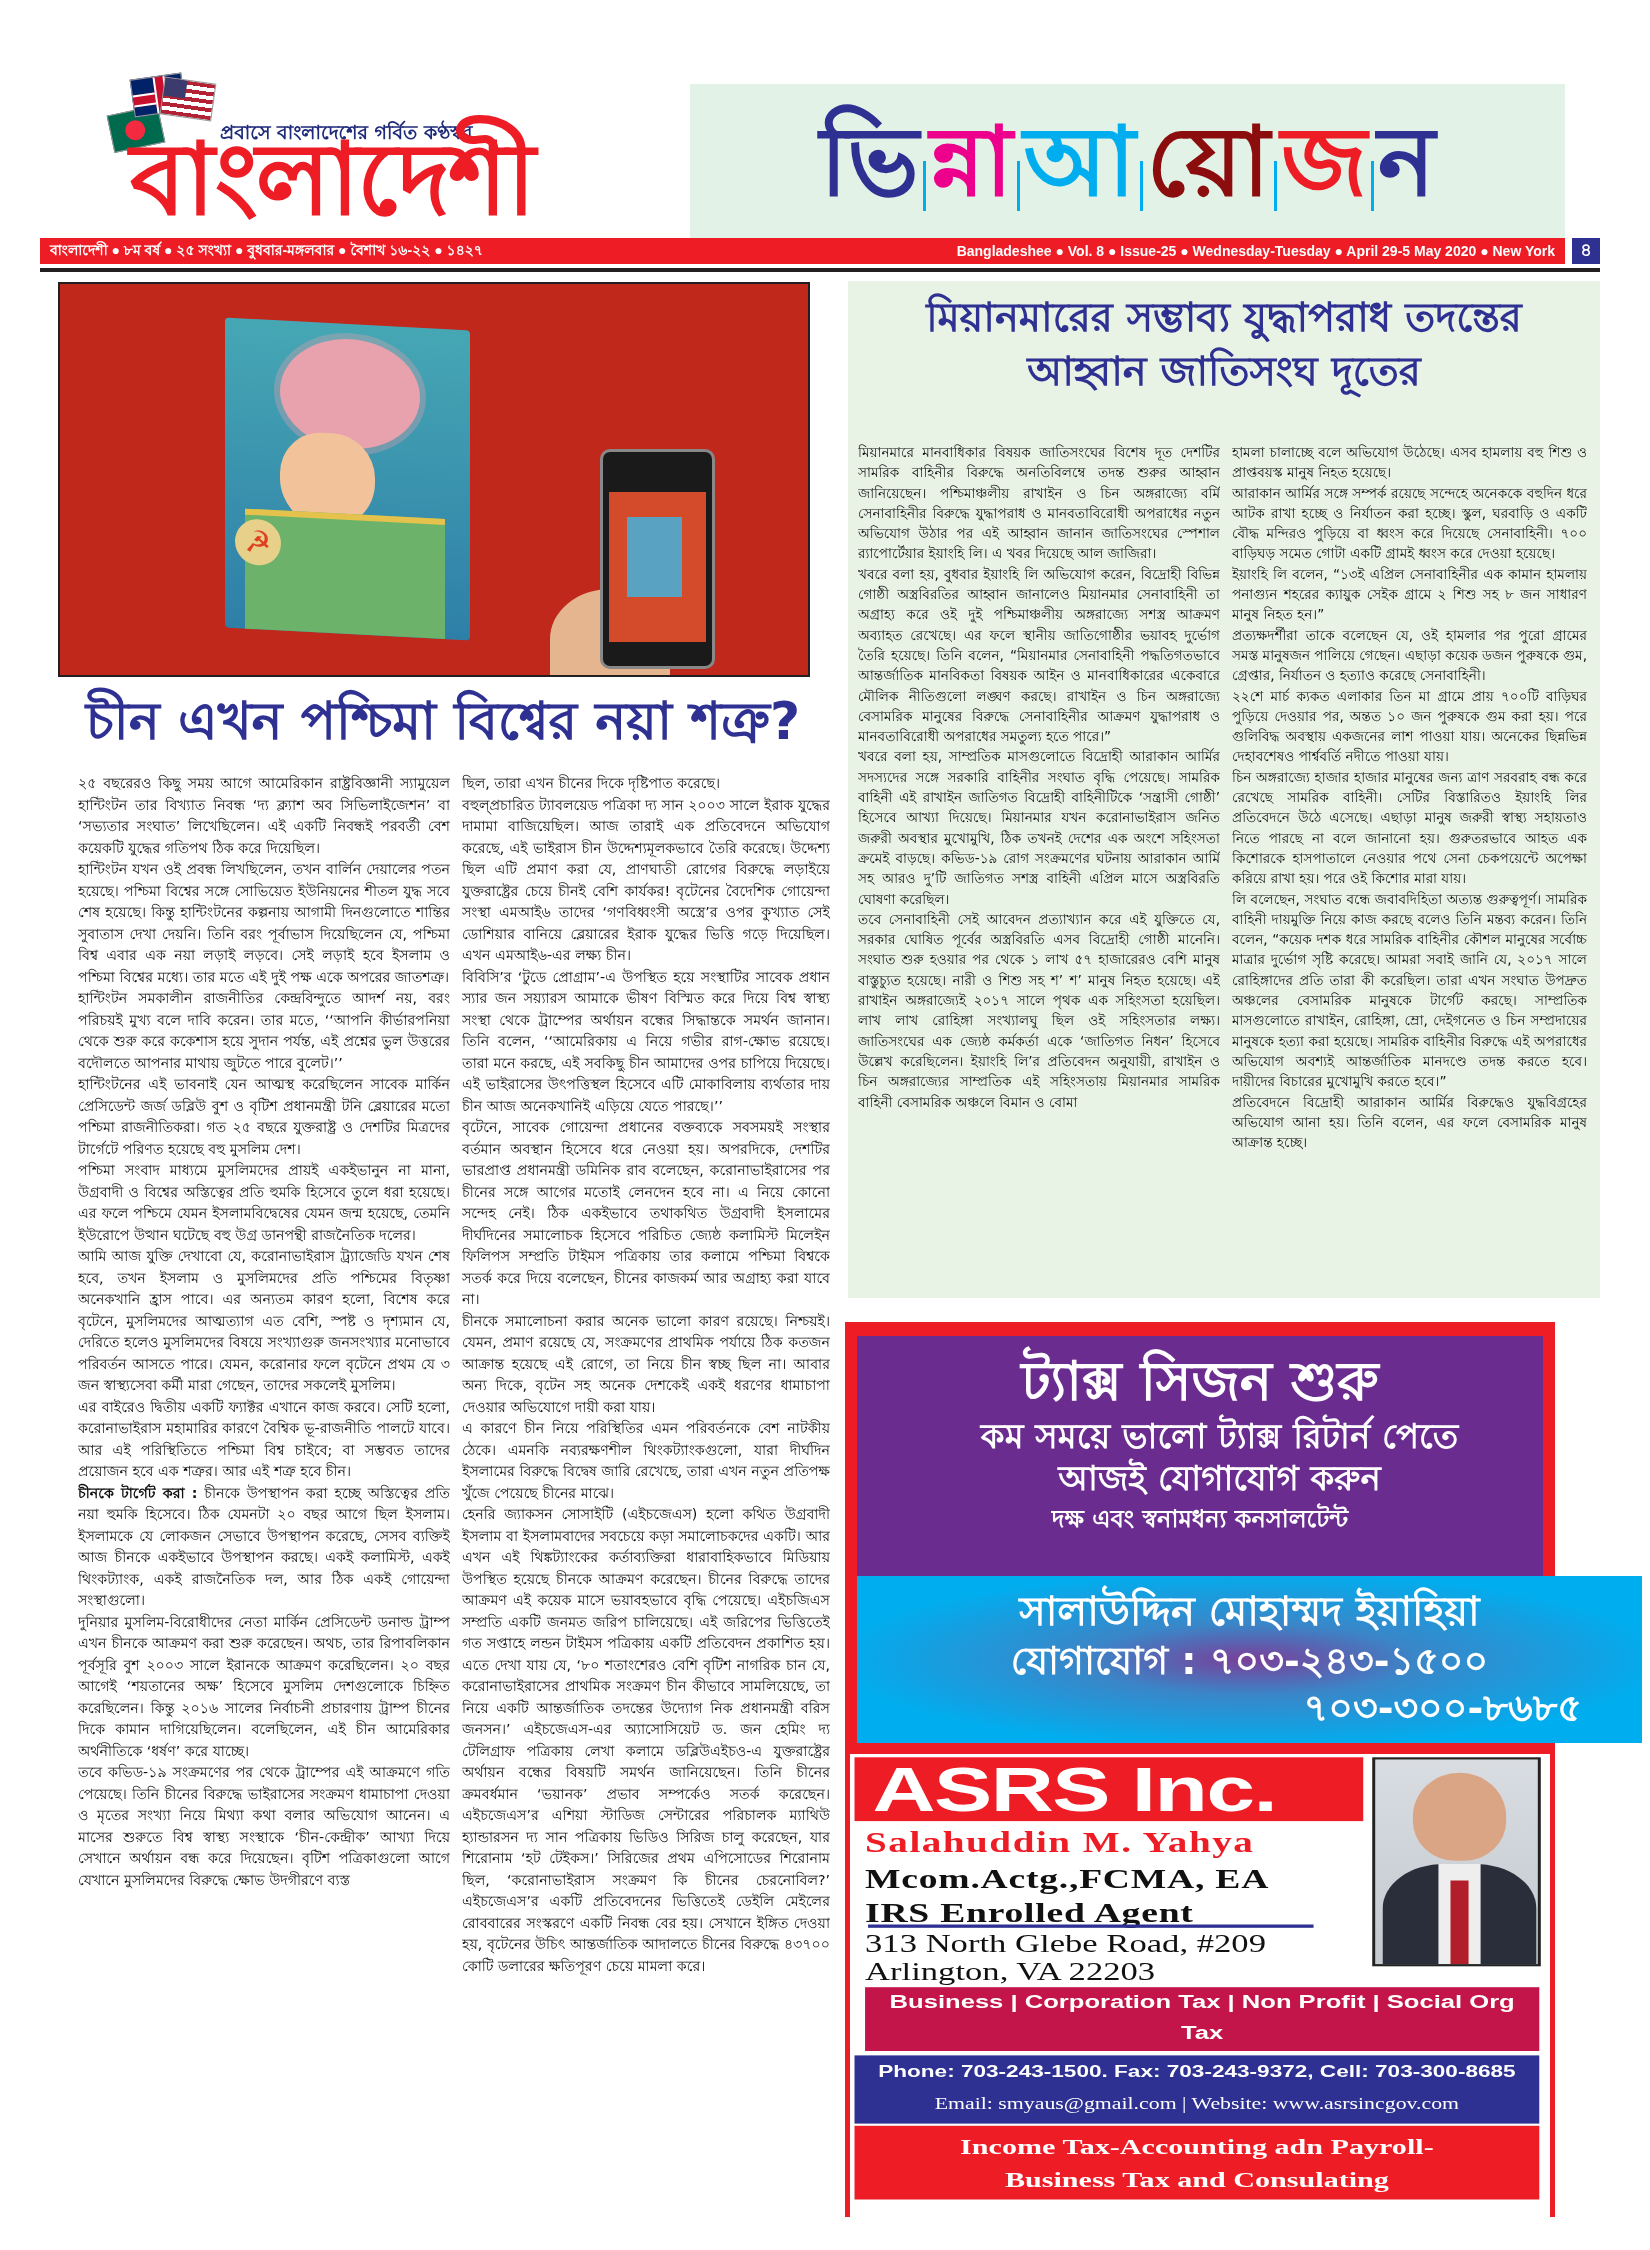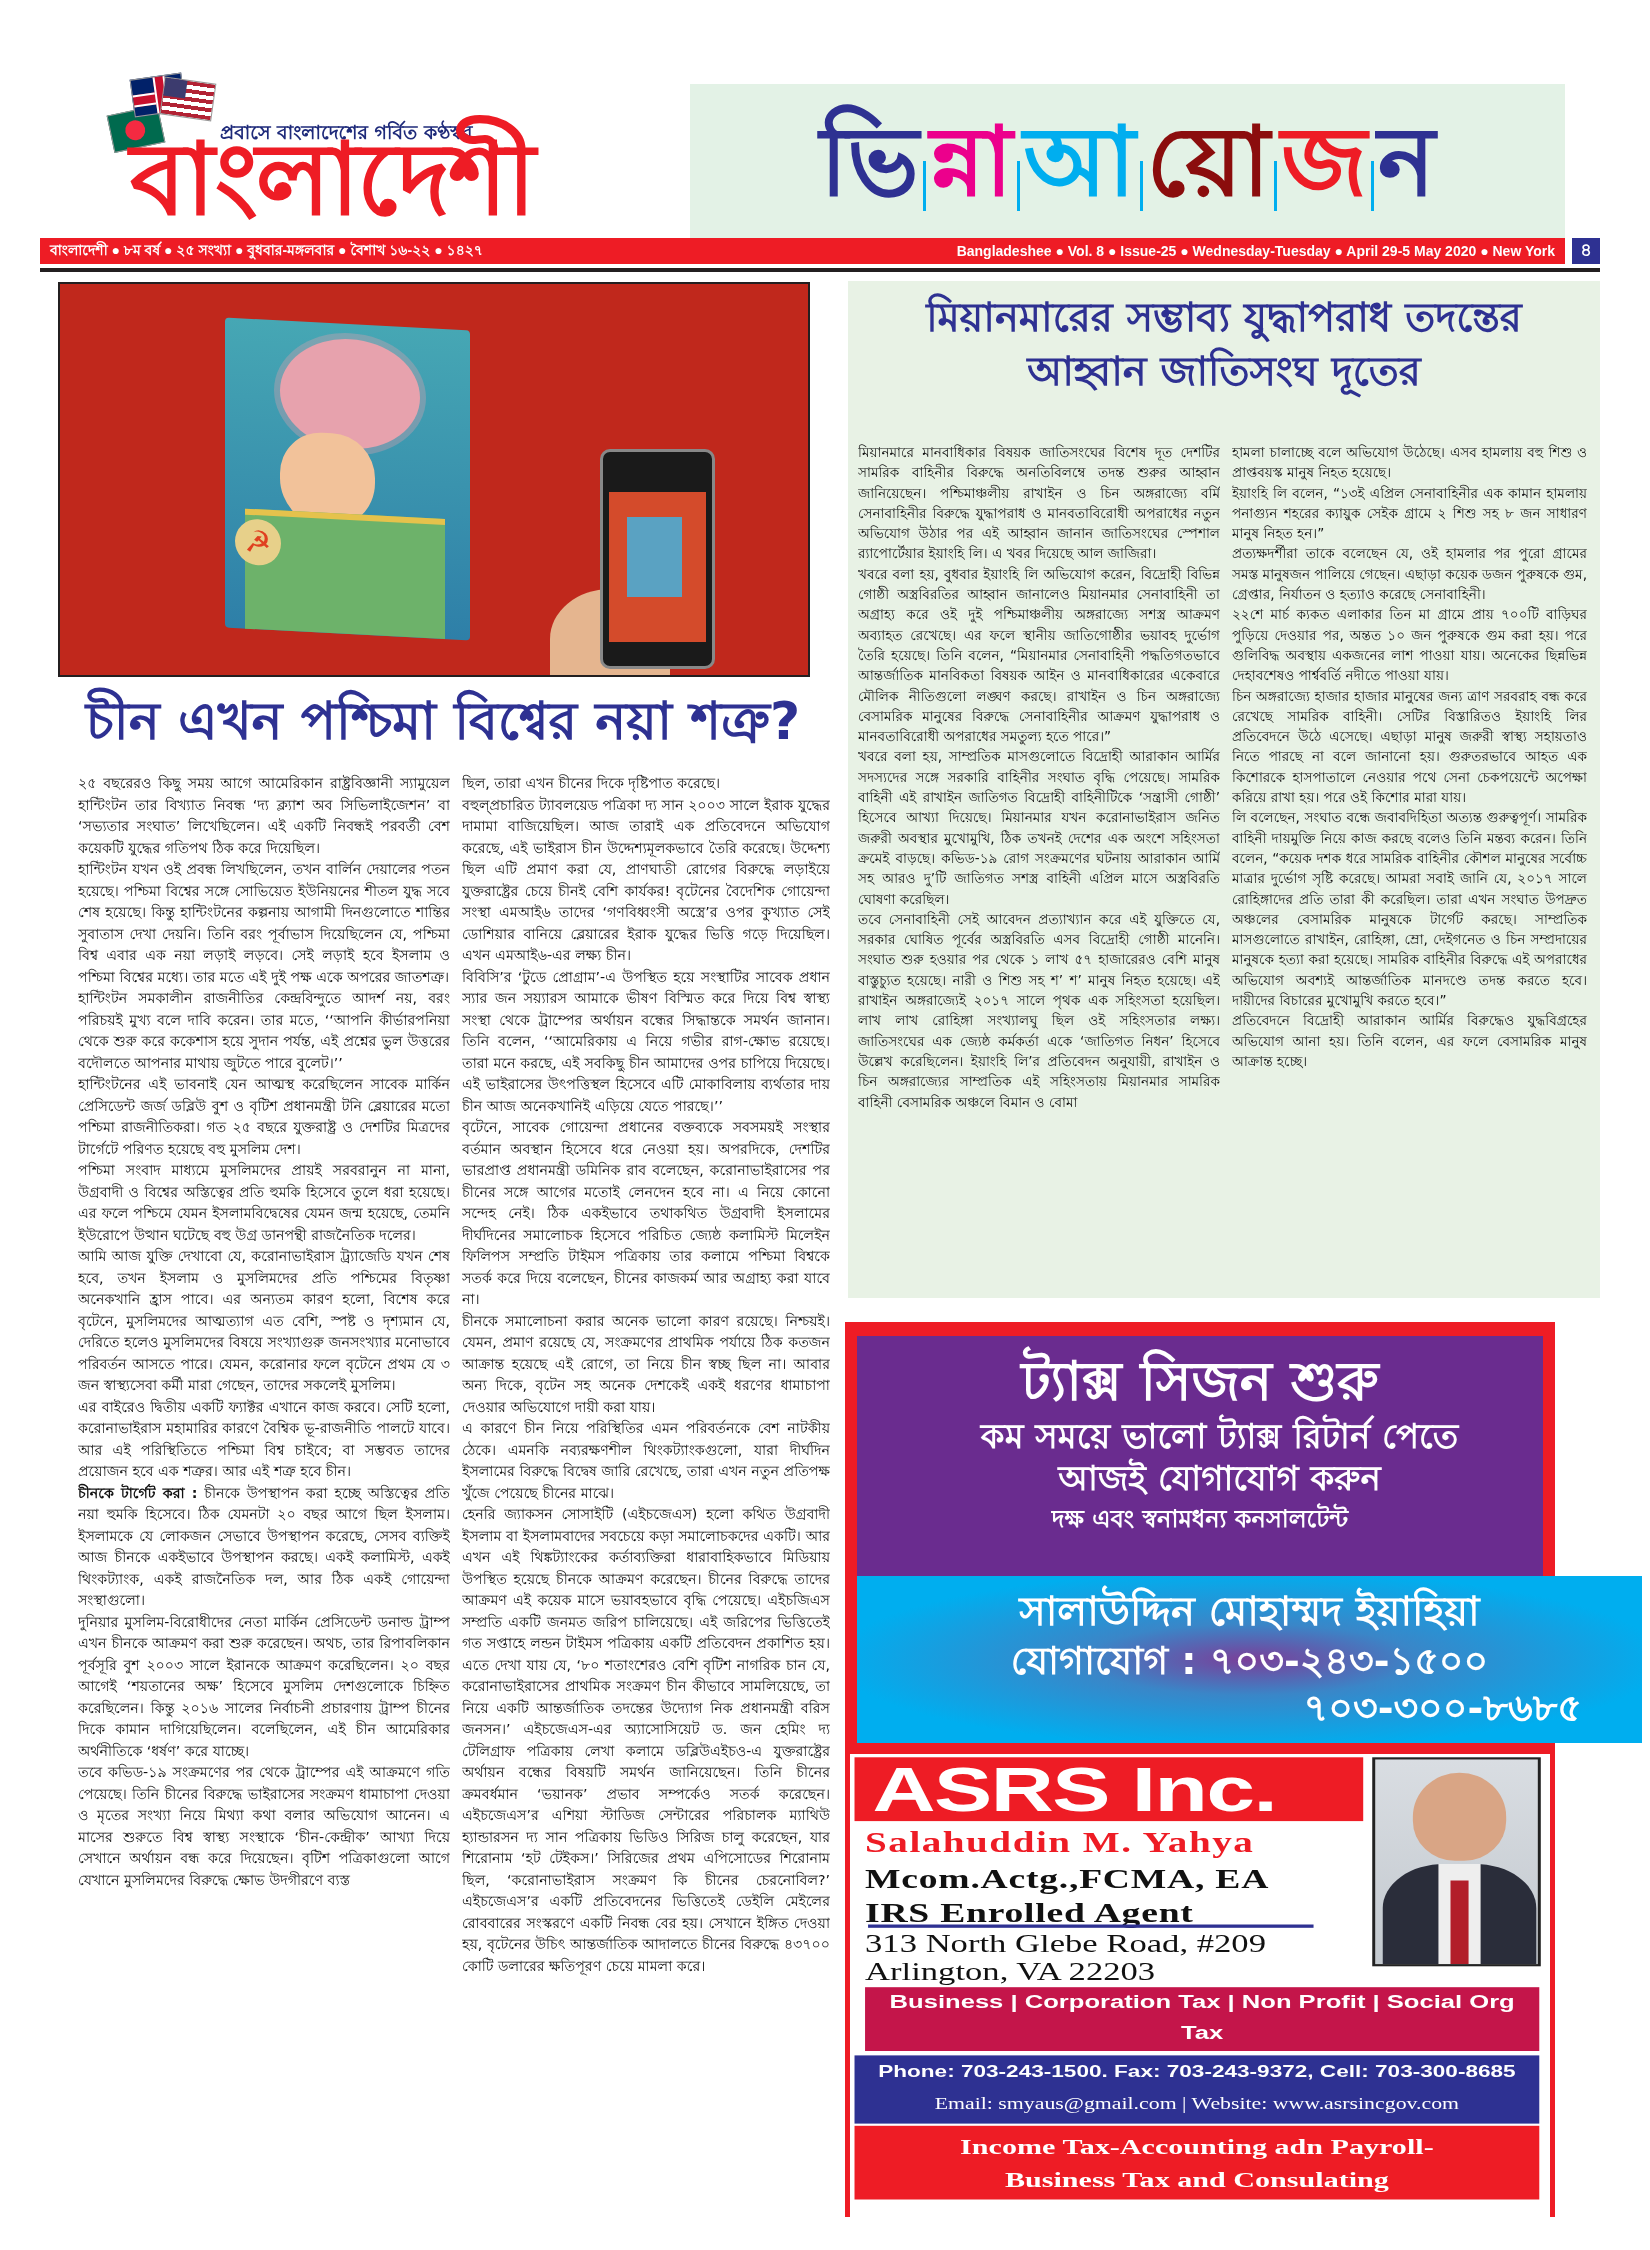--- a/index.html
+++ b/index.html
@@ -138,21 +138,21 @@
   </div>
 </div>
 
 <h1 class="headline-left">চীন এখন পশ্চিমা বিশ্বের নয়া শত্রু?</h1>
 
 <div class="col col-l1">
   <p>২৫ বছরেরও কিছু সময় আগে আমেরিকান রাষ্ট্রবিজ্ঞানী স্যামুয়েল হান্টিংটন তার বিখ্যাত নিবন্ধ ‘দ্য ক্ল্যাশ অব সিভিলাইজেশন’ বা ‘সভ্যতার সংঘাত’ লিখেছিলেন। এই একটি নিবন্ধই পরবর্তী বেশ কয়েকটি যুদ্ধের গতিপথ ঠিক করে দিয়েছিল।</p>
   <p>হান্টিংটন যখন ওই প্রবন্ধ লিখছিলেন, তখন বার্লিন দেয়ালের পতন হয়েছে। পশ্চিমা বিশ্বের সঙ্গে সোভিয়েত ইউনিয়নের শীতল যুদ্ধ সবে শেষ হয়েছে। কিন্তু হান্টিংটনের কল্পনায় আগামী দিনগুলোতে শান্তির সুবাতাস দেখা দেয়নি। তিনি বরং পূর্বাভাস দিয়েছিলেন যে, পশ্চিমা বিশ্ব এবার এক নয়া লড়াই লড়বে। সেই লড়াই হবে ইসলাম ও পশ্চিমা বিশ্বের মধ্যে। তার মতে এই দুই পক্ষ একে অপরের জাতশত্রু।</p>
   <p>হান্টিংটন সমকালীন রাজনীতির কেন্দ্রবিন্দুতে আদর্শ নয়, বরং পরিচয়ই মুখ্য বলে দাবি করেন। তার মতে, ‘‘আপনি কীর্ভারপনিয়া থেকে শুরু করে ককেশাস হয়ে সুদান পর্যন্ত, এই প্রশ্নের ভুল উত্তরের বদৌলতে আপনার মাথায় জুটতে পারে বুলেট।’’</p>
   <p>হান্টিংটনের এই ভাবনাই যেন আত্মস্থ করেছিলেন সাবেক মার্কিন প্রেসিডেন্ট জর্জ ডব্লিউ বুশ ও বৃটিশ প্রধানমন্ত্রী টনি ব্লেয়ারের মতো পশ্চিমা রাজনীতিকরা। গত ২৫ বছরে যুক্তরাষ্ট্র ও দেশটির মিত্রদের টার্গেটে পরিণত হয়েছে বহু মুসলিম দেশ।</p>
-  <p>পশ্চিমা সংবাদ মাধ্যমে মুসলিমদের প্রায়ই সরবরানুন না মানা, উগ্রবাদী ও বিশ্বের অস্তিত্বের প্রতি হুমকি হিসেবে তুলে ধরা হয়েছে। এর ফলে পশ্চিমে যেমন ইসলামবিদ্বেষের যেমন জন্ম হয়েছে, তেমনি ইউরোপে উত্থান ঘটেছে বহু উগ্র ডানপন্থী রাজনৈতিক দলের।</p>
+  <p>পশ্চিমা সংবাদ মাধ্যমে মুসলিমদের প্রায়ই একইভানুন না মানা, উগ্রবাদী ও বিশ্বের অস্তিত্বের প্রতি হুমকি হিসেবে তুলে ধরা হয়েছে। এর ফলে পশ্চিমে যেমন ইসলামবিদ্বেষের যেমন জন্ম হয়েছে, তেমনি ইউরোপে উত্থান ঘটেছে বহু উগ্র ডানপন্থী রাজনৈতিক দলের।</p>
   <p>আমি আজ যুক্তি দেখাবো যে, করোনাভাইরাস ট্র্যাজেডি যখন শেষ হবে, তখন ইসলাম ও মুসলিমদের প্রতি পশ্চিমের বিতৃষ্ণা অনেকখানি হ্রাস পাবে। এর অন্যতম কারণ হলো, বিশেষ করে বৃটেনে, মুসলিমদের আত্মত্যাগ এত বেশি, স্পষ্ট ও দৃশ্যমান যে, দেরিতে হলেও মুসলিমদের বিষয়ে সংখ্যাগুরু জনসংখ্যার মনোভাবে পরিবর্তন আসতে পারে। যেমন, করোনার ফলে বৃটেনে প্রথম যে ৩ জন স্বাস্থ্যসেবা কর্মী মারা গেছেন, তাদের সকলেই মুসলিম।</p>
   <p>এর বাইরেও দ্বিতীয় একটি ফ্যাক্টর এখানে কাজ করবে। সেটি হলো, করোনাভাইরাস মহামারির কারণে বৈশ্বিক ভূ-রাজনীতি পালটে যাবে। আর এই পরিস্থিতিতে পশ্চিমা বিশ্ব চাইবে; বা সম্ভবত তাদের প্রয়োজন হবে এক শত্রুর। আর এই শত্রু হবে চীন।</p>
   <p><span class="subhead">চীনকে টার্গেট করা :</span> <span>চীনকে উপস্থাপন করা হচ্ছে অস্তিত্বের প্রতি নয়া হুমকি হিসেবে। ঠিক যেমনটা ২০ বছর আগে ছিল ইসলাম। ইসলামকে যে লোকজন সেভাবে উপস্থাপন করেছে, সেসব ব্যক্তিই আজ চীনকে একইভাবে উপস্থাপন করছে। একই কলামিস্ট, একই থিংকট্যাংক, একই রাজনৈতিক দল, আর ঠিক একই গোয়েন্দা সংস্থাগুলো।</span></p>
   <p>দুনিয়ার মুসলিম-বিরোধীদের নেতা মার্কিন প্রেসিডেন্ট ডনাল্ড ট্রাম্প এখন চীনকে আক্রমণ করা শুরু করেছেন। অথচ, তার রিপাবলিকান পূর্বসূরি বুশ ২০০৩ সালে ইরানকে আক্রমণ করেছিলেন। ২০ বছর আগেই ‘শয়তানের অক্ষ’ হিসেবে মুসলিম দেশগুলোকে চিহ্নিত করেছিলেন। কিন্তু ২০১৬ সালের নির্বাচনী প্রচারণায় ট্রাম্প চীনের দিকে কামান দাগিয়েছিলেন। বলেছিলেন, এই চীন আমেরিকার অর্থনীতিকে ‘ধর্ষণ’ করে যাচ্ছে।</p>
   <p>তবে কভিড-১৯ সংক্রমণের পর থেকে ট্রাম্পের এই আক্রমণে গতি পেয়েছে। তিনি চীনের বিরুদ্ধে ভাইরাসের সংক্রমণ ধামাচাপা দেওয়া ও মৃতের সংখ্যা নিয়ে মিথ্যা কথা বলার অভিযোগ আনেন। এ মাসের শুরুতে বিশ্ব স্বাস্থ্য সংস্থাকে ‘চীন-কেন্দ্রীক’ আখ্যা দিয়ে সেখানে অর্থায়ন বন্ধ করে দিয়েছেন। বৃটিশ পত্রিকাগুলো আগে যেখানে মুসলিমদের বিরুদ্ধে ক্ষোভ উদগীরণে ব্যস্ত</p>
 </div>
 
 <div class="col col-l2">
   <p>ছিল, তারা এখন চীনের দিকে দৃষ্টিপাত করেছে।</p>
   <p>বহুল্প্রচারিত ট্যাবলয়েড পত্রিকা দ্য সান ২০০৩ সালে ইরাক যুদ্ধের দামামা বাজিয়েছিল। আজ তারাই এক প্রতিবেদনে অভিযোগ করেছে, এই ভাইরাস চীন উদ্দেশ্যমূলকভাবে তৈরি করেছে। উদ্দেশ্য ছিল এটি প্রমাণ করা যে, প্রাণঘাতী রোগের বিরুদ্ধে লড়াইয়ে যুক্তরাষ্ট্রের চেয়ে চীনই বেশি কার্যকর! বৃটেনের বৈদেশিক গোয়েন্দা সংস্থা এমআই৬ তাদের ‘গণবিধ্বংসী অস্ত্রে’র ওপর কুখ্যাত সেই ডোশিয়ার বানিয়ে ব্লেয়ারের ইরাক যুদ্ধের ভিত্তি গড়ে দিয়েছিল। এখন এমআই৬-এর লক্ষ্য চীন।</p>
@@ -171,20 +171,21 @@
 
 <div class="col col-r1">
   <p>মিয়ানমারে মানবাধিকার বিষয়ক জাতিসংঘের বিশেষ দূত দেশটির সামরিক বাহিনীর বিরুদ্ধে অনতিবিলম্বে তদন্ত শুরুর আহ্বান জানিয়েছেন। পশ্চিমাঞ্চলীয় রাখাইন ও চিন অঙ্গরাজ্যে বর্মি সেনাবাহিনীর বিরুদ্ধে যুদ্ধাপরাধ ও মানবতাবিরোধী অপরাধের নতুন অভিযোগ উঠার পর এই আহ্বান জানান জাতিসংঘের স্পেশাল র‌্যাপোর্টেয়ার ইয়াংহি লি। এ খবর দিয়েছে আল জাজিরা।</p>
   <p>খবরে বলা হয়, বুধবার ইয়াংহি লি অভিযোগ করেন, বিদ্রোহী বিভিন্ন গোষ্ঠী অস্ত্রবিরতির আহ্বান জানালেও মিয়ানমার সেনাবাহিনী তা অগ্রাহ্য করে ওই দুই পশ্চিমাঞ্চলীয় অঙ্গরাজ্যে সশস্ত্র আক্রমণ অব্যাহত রেখেছে। এর ফলে স্থানীয় জাতিগোষ্ঠীর ভয়াবহ দুর্ভোগ তৈরি হয়েছে। তিনি বলেন, “মিয়ানমার সেনাবাহিনী পদ্ধতিগতভাবে আন্তর্জাতিক মানবিকতা বিষয়ক আইন ও মানবাধিকারের একেবারে মৌলিক নীতিগুলো লঙ্ঘণ করছে। রাখাইন ও চিন অঙ্গরাজ্যে বেসামরিক মানুষের বিরুদ্ধে সেনাবাহিনীর আক্রমণ যুদ্ধাপরাধ ও মানবতাবিরোধী অপরাধের সমতুল্য হতে পারে।”</p>
   <p>খবরে বলা হয়, সাম্প্রতিক মাসগুলোতে বিদ্রোহী আরাকান আর্মির সদস্যদের সঙ্গে সরকারি বাহিনীর সংঘাত বৃদ্ধি পেয়েছে। সামরিক বাহিনী এই রাখাইন জাতিগত বিদ্রোহী বাহিনীটিকে ‘সন্ত্রাসী গোষ্ঠী’ হিসেবে আখ্যা দিয়েছে। মিয়ানমার যখন করোনাভাইরাস জনিত জরুরী অবস্থার মুখোমুখি, ঠিক তখনই দেশের এক অংশে সহিংসতা ক্রমেই বাড়ছে। কভিড-১৯ রোগ সংক্রমণের ঘটনায় আরাকান আর্মি সহ আরও দু’টি জাতিগত সশস্ত্র বাহিনী এপ্রিল মাসে অস্ত্রবিরতি ঘোষণা করেছিল।</p>
   <p>তবে সেনাবাহিনী সেই আবেদন প্রত্যাখ্যান করে এই যুক্তিতে যে, সরকার ঘোষিত পূর্বের অস্ত্রবিরতি এসব বিদ্রোহী গোষ্ঠী মানেনি। সংঘাত শুরু হওয়ার পর থেকে ১ লাখ ৫৭ হাজারেরও বেশি মানুষ বাস্তুচ্যুত হয়েছে। নারী ও শিশু সহ শ’ শ’ মানুষ নিহত হয়েছে। এই রাখাইন অঙ্গরাজ্যেই ২০১৭ সালে পৃথক এক সহিংসতা হয়েছিল। লাখ লাখ রোহিঙ্গা সংখ্যালঘু ছিল ওই সহিংসতার লক্ষ্য। জাতিসংঘের এক জ্যেষ্ঠ কর্মকর্তা একে ‘জাতিগত নিধন’ হিসেবে উল্লেখ করেছিলেন। ইয়াংহি লি’র প্রতিবেদন অনুযায়ী, রাখাইন ও চিন অঙ্গরাজ্যের সাম্প্রতিক এই সহিংসতায় মিয়ানমার সামরিক বাহিনী বেসামরিক অঞ্চলে বিমান ও বোমা</p>
 </div>
 
 <div class="col col-r2">
   <p>হামলা চালাচ্ছে বলে অভিযোগ উঠেছে। এসব হামলায় বহু শিশু ও প্রাপ্তবয়স্ক মানুষ নিহত হয়েছে।</p>
+  <p>আরাকান আর্মির সঙ্গে সম্পর্ক রয়েছে সন্দেহে অনেককে বহুদিন ধরে আটক রাখা হচ্ছে ও নির্যাতন করা হচ্ছে। স্কুল, ঘরবাড়ি ও একটি বৌদ্ধ মন্দিরও পুড়িয়ে বা ধ্বংস করে দিয়েছে সেনাবাহিনী। ৭০০ বাড়িঘড় সমেত গোটা একটি গ্রামই ধ্বংস করে দেওয়া হয়েছে।</p>
   <p>ইয়াংহি লি বলেন, “১৩ই এপ্রিল সেনাবাহিনীর এক কামান হামলায় পনাগ্যুন শহরের ক্যায়ুক সেইক গ্রামে ২ শিশু সহ ৮ জন সাধারণ মানুষ নিহত হন।”</p>
   <p>প্রত্যক্ষদর্শীরা তাকে বলেছেন যে, ওই হামলার পর পুরো গ্রামের সমস্ত মানুষজন পালিয়ে গেছেন। এছাড়া কয়েক ডজন পুরুষকে গুম, গ্রেপ্তার, নির্যাতন ও হত্যাও করেছে সেনাবাহিনী।</p>
   <p>২২শে মার্চ ক্যকত এলাকার তিন মা গ্রামে প্রায় ৭০০টি বাড়িঘর পুড়িয়ে দেওয়ার পর, অন্তত ১০ জন পুরুষকে গুম করা হয়। পরে গুলিবিদ্ধ অবস্থায় একজনের লাশ পাওয়া যায়। অনেকের ছিন্নভিন্ন দেহাবশেষও পার্শ্ববর্তি নদীতে পাওয়া যায়।</p>
   <p>চিন অঙ্গরাজ্যে হাজার হাজার মানুষের জন্য ত্রাণ সরবরাহ বন্ধ করে রেখেছে সামরিক বাহিনী। সেটির বিস্তারিতও ইয়াংহি লির প্রতিবেদনে উঠে এসেছে। এছাড়া মানুষ জরুরী স্বাস্থ্য সহায়তাও নিতে পারছে না বলে জানানো হয়। গুরুতরভাবে আহত এক কিশোরকে হাসপাতালে নেওয়ার পথে সেনা চেকপয়েন্টে অপেক্ষা করিয়ে রাখা হয়। পরে ওই কিশোর মারা যায়।</p>
   <p>লি বলেছেন, সংঘাত বন্ধে জবাবদিহিতা অত্যন্ত গুরুত্বপূর্ণ। সামরিক বাহিনী দায়মুক্তি নিয়ে কাজ করছে বলেও তিনি মন্তব্য করেন। তিনি বলেন, “কয়েক দশক ধরে সামরিক বাহিনীর কৌশল মানুষের সর্বোচ্চ মাত্রার দুর্ভোগ সৃষ্টি করেছে। আমরা সবাই জানি যে, ২০১৭ সালে রোহিঙ্গাদের প্রতি তারা কী করেছিল। তারা এখন সংঘাত উপদ্রুত অঞ্চলের বেসামরিক মানুষকে টার্গেট করছে। সাম্প্রতিক মাসগুলোতে রাখাইন, রোহিঙ্গা, ম্রো, দেইগনেত ও চিন সম্প্রদায়ের মানুষকে হত্যা করা হয়েছে। সামরিক বাহিনীর বিরুদ্ধে এই অপরাধের অভিযোগ অবশ্যই আন্তর্জাতিক মানদণ্ডে তদন্ত করতে হবে। দায়ীদের বিচারের মুখোমুখি করতে হবে।”</p>
   <p>প্রতিবেদনে বিদ্রোহী আরাকান আর্মির বিরুদ্ধেও যুদ্ধবিগ্রহের অভিযোগ আনা হয়। তিনি বলেন, এর ফলে বেসামরিক মানুষ আক্রান্ত হচ্ছে।</p>
 </div>
 
 <aside class="ad">
   <div class="ad-purple">

